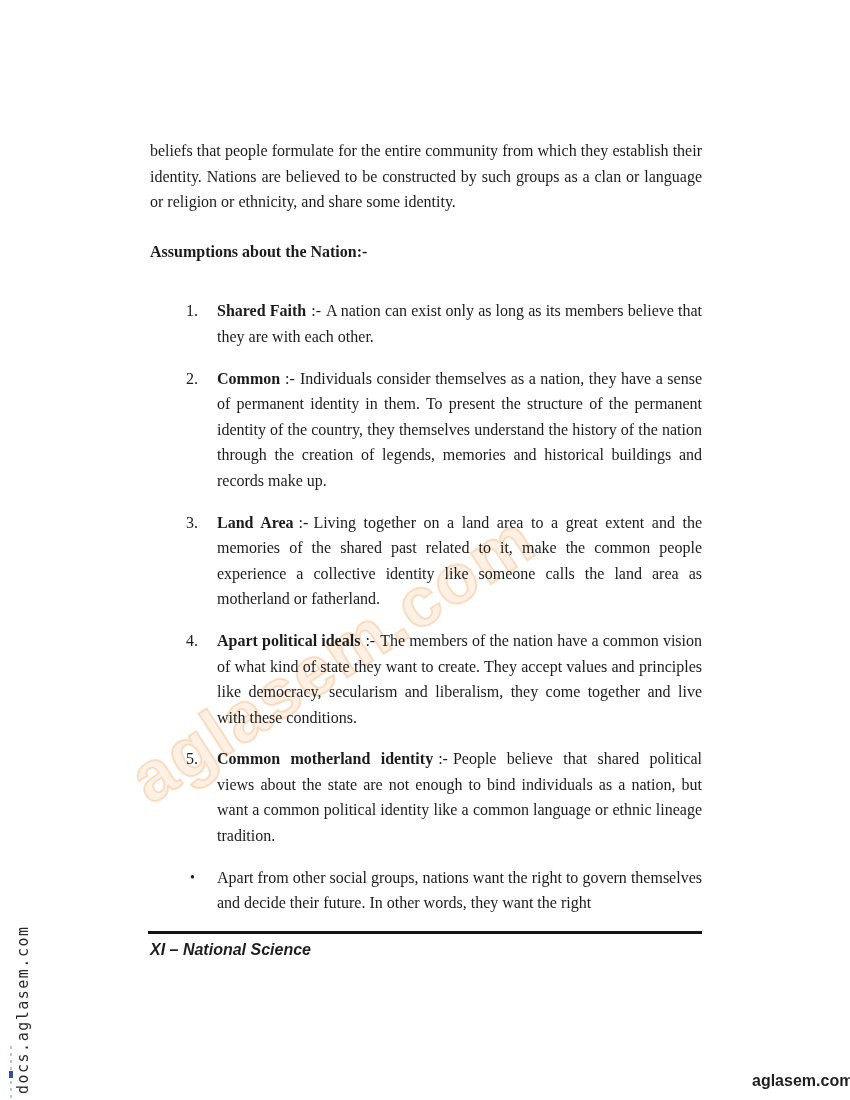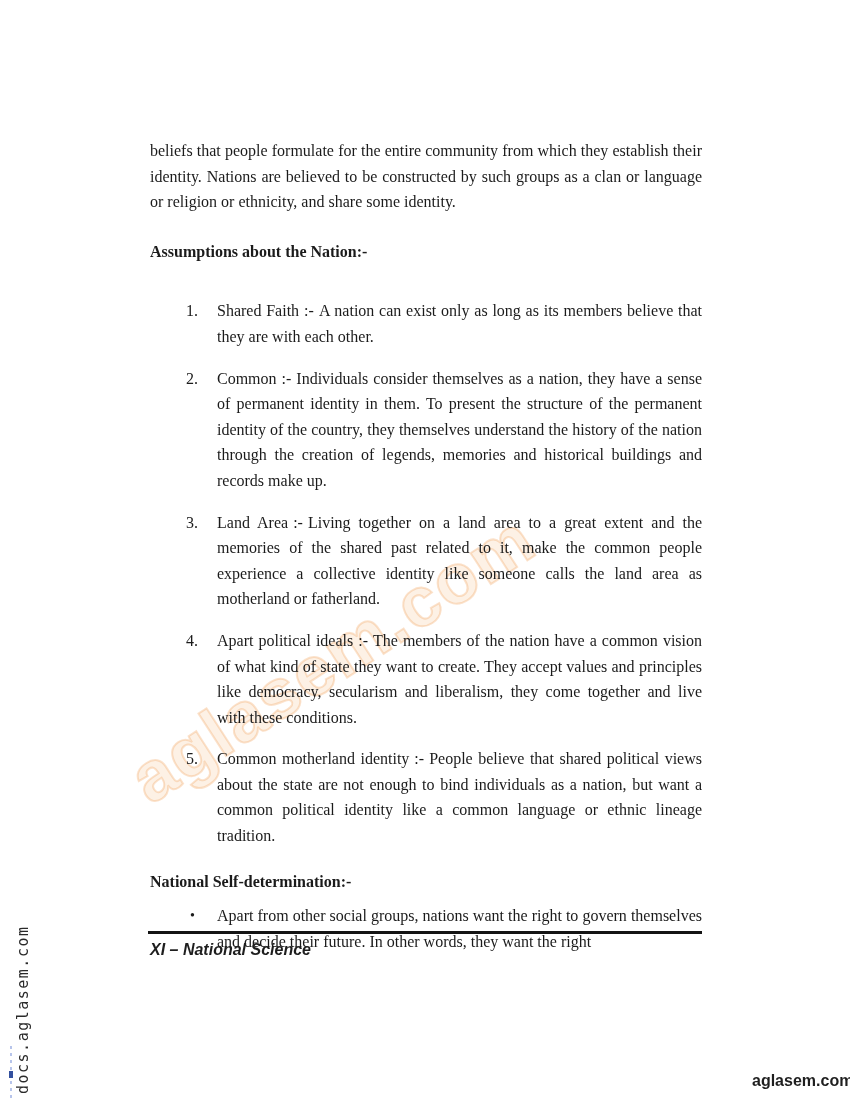--- a/index.html
+++ b/index.html
@@ -57,21 +57,21 @@
   .num-item .marker {
     position: absolute;
     left: 36px; top: 0;
   }
   .bullet-item .marker {
     position: absolute;
     left: 40px; top: 0;
     font-size: 14px;
   }
   .bullet-item { margin-bottom: 0; }
-  .li-label { font-weight: normal; }
+  .li-label { font-weight: bold; }
   .li-sep { padding: 0 5px; }
 
   .footer-rule {
     position: absolute;
     left: 148px; top: 931px;
     width: 554px; height: 3px;
     background: #141414;
     z-index: 2;
   }
   .footer-row {
@@ -164,21 +164,20 @@
   <div class="num-item">
     <span class="marker">4.</span>
     <span class="li-label">Apart political ideals</span><span class="li-sep">:-</span><span>The members of the nation have a common vision of what kind of state they want to create. They accept values and principles like democracy, secularism and liberalism, they come together and live with these conditions.</span>
   </div>
 
   <div class="num-item">
     <span class="marker">5.</span>
     <span class="li-label">Common motherland identity</span><span class="li-sep">:-</span><span>People believe that shared political views about the state are not enough to bind individuals as a nation, but want a common political identity like a common language or ethnic lineage tradition.</span>
   </div>
 
-  <div class="sec-heading second">National Self-determination:-</div>
 
   <div class="bullet-item">
     <span class="marker">•</span>
     <span>Apart from other social groups, nations want the right to govern themselves and decide their future. In other words, they want the right</span>
   </div>
 
 </div>
 
 <div class="footer-rule"></div>
 <div class="footer-row">

